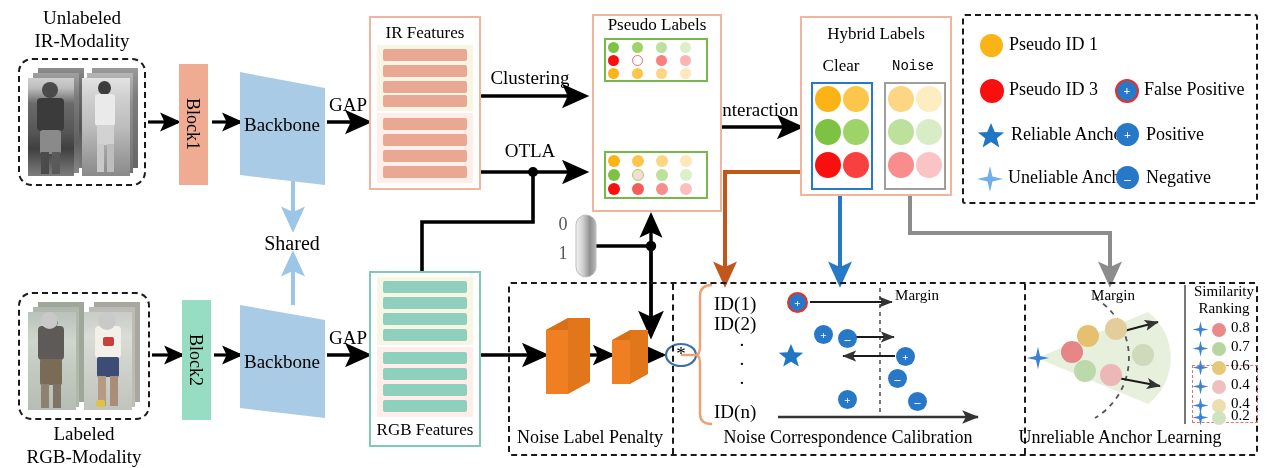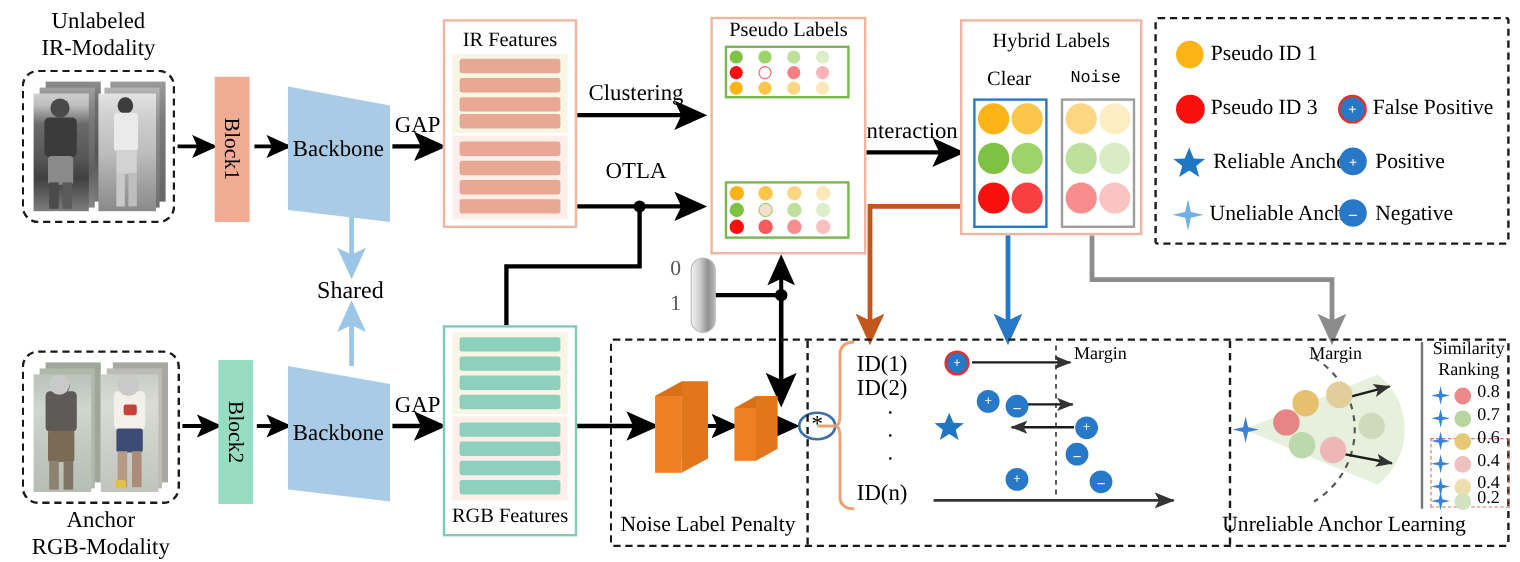--- a/index.html
+++ b/index.html
@@ -300,21 +300,21 @@
   <div class="featrow" style="left:383px;top:297px;width:84px;height:12px;background:#8ed0bd;"></div>
   <div class="featrow" style="left:383px;top:313px;width:84px;height:12px;background:#8ed0bd;"></div>
   <div class="featrow" style="left:383px;top:329px;width:84px;height:12px;background:#8ed0bd;"></div>
   <div class="featrow" style="left:383px;top:352px;width:84px;height:12px;background:#8ed0bd;"></div>
   <div class="featrow" style="left:383px;top:368px;width:84px;height:12px;background:#8ed0bd;"></div>
   <div class="featrow" style="left:383px;top:384px;width:84px;height:12px;background:#8ed0bd;"></div>
   <div class="featrow" style="left:383px;top:400px;width:84px;height:12px;background:#8ed0bd;"></div>
   <div class="txt ctr" style="left:425px;top:430px;font-size:17px;">RGB Features</div>
 
   <div class="txt ctr" style="left:530px;top:78px;font-size:19px;">Clustering</div>
-  <div class="txt ctr" style="left:530px;top:143px;font-size:19px;text-align:right;">OTLA</div>
+  <div class="txt ctr" style="left:530px;top:151px;font-size:19px;text-align:right;">OTLA</div>
   <div class="txt ctr" style="left:662px;top:113px;font-size:19px;">Alignment</div>
   <div class="txt ctr" style="left:757px;top:110px;font-size:19px;">Interaction</div>
 
   <div class="txt ctr" style="left:563px;top:224px;font-size:18px;color:#555;">0</div>
   <div class="txt ctr" style="left:563px;top:253px;font-size:18px;color:#555;">1</div>
 
   <div class="solidbox" style="left:592px;top:14px;width:130px;height:198px;border:2px solid #f0b59f;background:#fff;"></div>
   <div class="txt ctr" style="left:657px;top:25px;font-size:17px;">Pseudo Labels</div>
   <div class="solidbox" style="left:604px;top:38px;width:104px;height:44px;border:2px solid #76b84a;background:#fff;"></div>
   <div class="solidbox" style="left:604px;top:151px;width:104px;height:48px;border:2px solid #76b84a;background:#fff;"></div>
@@ -370,20 +370,21 @@
   <div class="txt ctr" style="left:681px;top:354px;font-size:19px;">*</div>
   <div class="txt" style="left:714px;top:294px;font-size:19px;">ID(1)</div>
   <div class="txt" style="left:714px;top:314px;font-size:19px;">ID(2)</div>
   <div class="txt ctr" style="left:742px;top:345px;font-size:19px;">·</div>
   <div class="txt ctr" style="left:742px;top:364px;font-size:19px;">·</div>
   <div class="txt ctr" style="left:742px;top:383px;font-size:19px;">·</div>
   <div class="txt" style="left:714px;top:402px;font-size:19px;">ID(n)</div>
   <div class="txt ctr" style="left:590px;top:437px;font-size:18px;">Noise Label Penalty</div>
 
   <div class="txt ctr" style="left:917px;top:296px;font-size:15px;">Margin</div>
+  <div class="txt ctr" style="left:848px;top:437px;font-size:18px;">Noise Correspondence Calibration</div>
 
   <div class="abs" style="left:787px;top:292px;width:21px;height:21px;border-radius:50%;background:#2878c8;border:2.6px solid #e8302a;box-sizing:border-box;">
     <span style="position:absolute;left:50%;top:50%;transform:translate(-50%,-50%);color:#fff;font-size:11px;font-weight:bold;line-height:1;">+</span>
     </div>
   <div class="abs" style="left:814px;top:325px;width:19px;height:19px;border-radius:50%;background:#2878c8;">
     <span style="position:absolute;left:50%;top:50%;transform:translate(-50%,-50%);color:#fff;font-size:11px;font-weight:bold;line-height:1;">+</span>
     </div>
   <div class="abs" style="left:838px;top:329px;width:19px;height:19px;border-radius:50%;background:#2878c8;">
     <span style="position:absolute;left:50%;top:50%;transform:translate(-50%,-50%);color:#fff;font-size:12px;font-weight:bold;line-height:1;">–</span>
     </div>
@@ -450,21 +451,21 @@
   <div class="abs" style="left:1192px;top:408px;width:66px;height:19px;">
     <svg style="position:absolute;left:0;top:1px;" width="17" height="17" viewBox="0 0 28 28">
         <path d="M14,1 L16.4,11.6 L27,14 L16.4,16.4 L14,27 L11.6,16.4 L1,14 L11.6,11.6 Z" fill="#3b82d6"></path>
       </svg>
     <span class="legend-dot" style="position:absolute;left:20px;top:3px;width:14px;height:14px;background:#cfe2c2;"></span>
     <span class="txt" style="left:39px;top:0;font-size:15px;">0.2</span>
   </div>
 
   <div class="txt ctr" style="left:82px;top:18px;font-size:19px;">Unlabeled</div>
   <div class="txt ctr" style="left:82px;top:41px;font-size:19px;">IR-Modality</div>
-  <div class="txt ctr" style="left:84px;top:434px;font-size:19px;">Anchor</div>
+  <div class="txt ctr" style="left:84px;top:434px;font-size:19px;">Labeled</div>
   <div class="txt ctr" style="left:84px;top:457px;font-size:19px;">RGB-Modality</div>
 
   <div class="abs" id="pl-top" style="left:608px;top:42px;width:96px;height:36px;">
       <span class="dot" style="left: 0px; top: 0px; width: 11px; height: 11px; background: rgb(125, 194, 66);"></span>
       <span class="dot" style="left: 24px; top: 0px; width: 11px; height: 11px; background: rgb(158, 211, 106);"></span>
       <span class="dot" style="left: 48px; top: 0px; width: 11px; height: 11px; background: rgb(189, 224, 155);"></span>
       <span class="dot" style="left: 72px; top: 0px; width: 11px; height: 11px; background: rgb(220, 239, 200);"></span>
       <span class="dot" style="left: 0px; top: 13px; width: 11px; height: 11px; background: rgb(250, 15, 15);"></span>
       <span class="dot" style="left: 24px; top: 13px; width: 11px; height: 11px; background: rgb(255, 255, 255); border: 1.6px solid rgb(240, 106, 106); box-sizing: border-box;"></span>
       <span class="dot" style="left: 48px; top: 13px; width: 11px; height: 11px; background: rgb(249, 128, 128);"></span>

